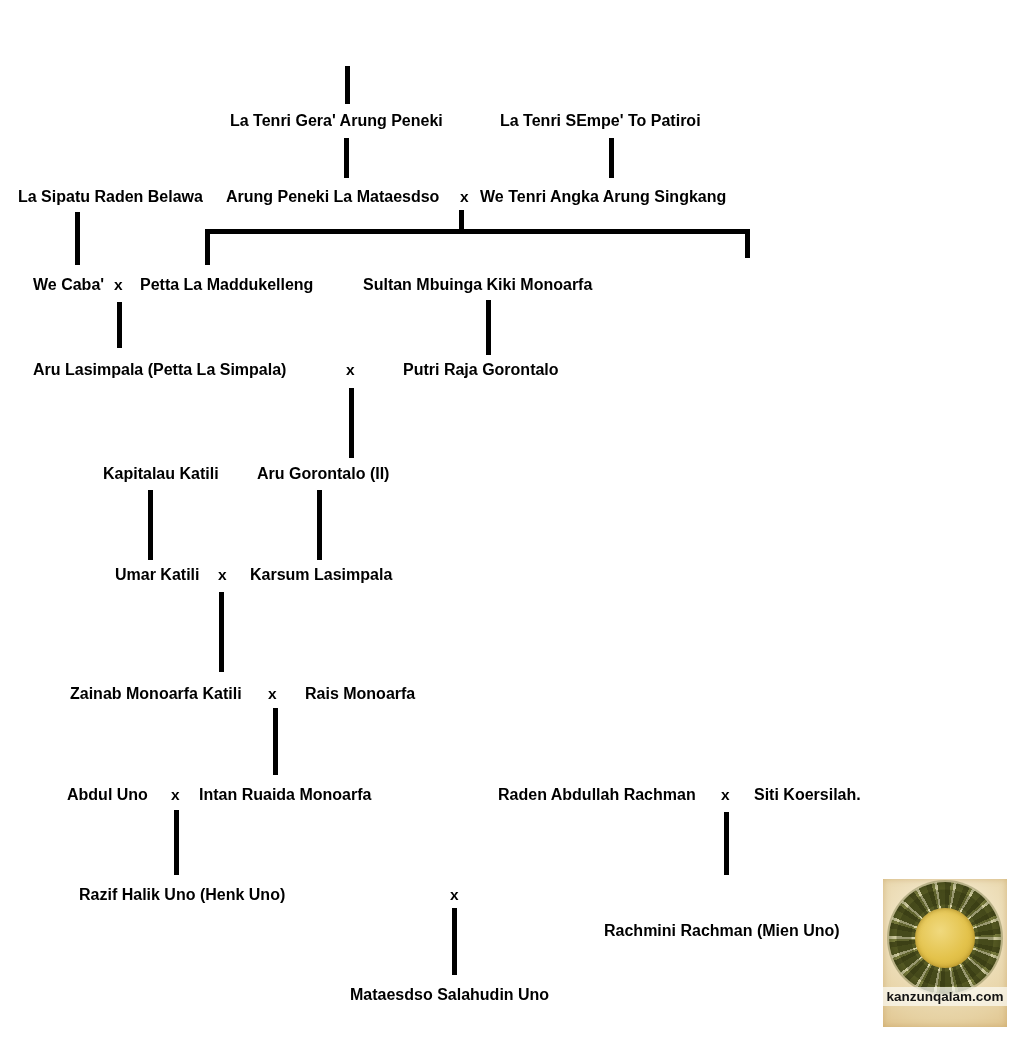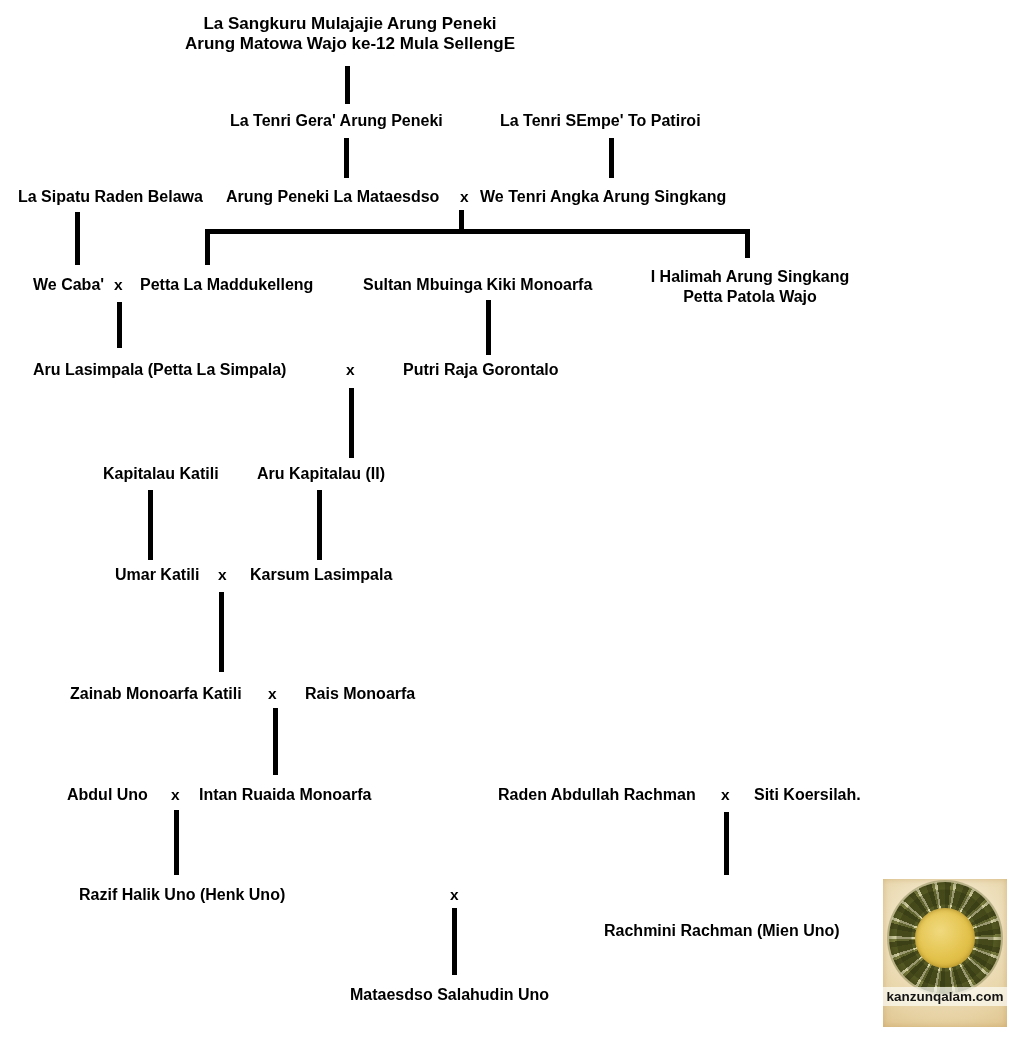--- a/index.html
+++ b/index.html
@@ -41,24 +41,20 @@
     position:absolute;left:0;bottom:21px;width:100%;text-align:center;
     font-weight:bold;font-size:13.5px;color:#141414;
     background:rgba(250,248,240,.75);padding:2px 0;
   }
 </style>
 </head>
 <body>
 
 <div id="canvas">
 
-  <div class="lbl center title" style="left:350px;top:14px">
-    <div>La Sangkuru Mulajajie Arung Peneki</div>
-    <div>Arung Matowa Wajo ke-12 Mula SellengE</div>
-  </div>
   <div class="vl" style="left:345px;top:66px;height:38px"></div>
 
   <div class="lbl" style="left:230px;top:112px">La Tenri Gera' Arung Peneki</div>
   <div class="lbl" style="left:500px;top:112px">La Tenri SEmpe' To Patiroi</div>
   <div class="vl" style="left:344px;top:138px;height:40px"></div>
   <div class="vl" style="left:609px;top:138px;height:40px"></div>
 
   <div class="lbl" style="left:18px;top:188px">La Sipatu Raden Belawa</div>
   <div class="lbl" style="left:226px;top:188px">Arung Peneki La Mataesdso</div>
   <div class="lbl xmark" style="left:460px;top:188px">x</div>
@@ -67,35 +63,31 @@
   <div class="vl" style="left:75px;top:212px;height:53px"></div>
   <div class="vl" style="left:459px;top:210px;height:22px"></div>
   <div class="hl" style="left:205px;top:229px;width:545px"></div>
   <div class="vl" style="left:205px;top:229px;height:36px"></div>
   <div class="vl" style="left:745px;top:229px;height:29px"></div>
 
   <div class="lbl" style="left:33px;top:276px">We Caba'</div>
   <div class="lbl xmark" style="left:114px;top:276px">x</div>
   <div class="lbl" style="left:140px;top:276px">Petta La Maddukelleng</div>
   <div class="lbl" style="left:363px;top:276px">Sultan Mbuinga Kiki Monoarfa</div>
-  <div class="lbl center two-line" style="left:750px;top:267px">
-    <div>I Halimah Arung Singkang</div>
-    <div>Petta Patola Wajo</div>
-  </div>
 
   <div class="vl" style="left:117px;top:302px;height:46px"></div>
   <div class="vl" style="left:486px;top:300px;height:55px"></div>
 
   <div class="lbl" style="left:33px;top:361px">Aru Lasimpala (Petta La Simpala)</div>
   <div class="lbl xmark" style="left:346px;top:361px">x</div>
   <div class="lbl" style="left:403px;top:361px">Putri Raja Gorontalo</div>
   <div class="vl" style="left:349px;top:388px;height:70px"></div>
 
   <div class="lbl" style="left:103px;top:465px">Kapitalau Katili</div>
-  <div class="lbl" style="left:257px;top:465px">Aru Kapitalau (II)</div>
+  <div class="lbl" style="left:257px;top:465px">Aru Gorontalo (II)</div>
   <div class="vl" style="left:148px;top:490px;height:70px"></div>
   <div class="vl" style="left:317px;top:490px;height:70px"></div>
 
   <div class="lbl" style="left:115px;top:566px">Umar Katili</div>
   <div class="lbl xmark" style="left:218px;top:566px">x</div>
   <div class="lbl" style="left:250px;top:566px">Karsum Lasimpala</div>
   <div class="vl" style="left:219px;top:592px;height:80px"></div>
 
   <div class="lbl" style="left:70px;top:685px">Zainab Monoarfa Katili</div>
   <div class="lbl xmark" style="left:268px;top:685px">x</div>

